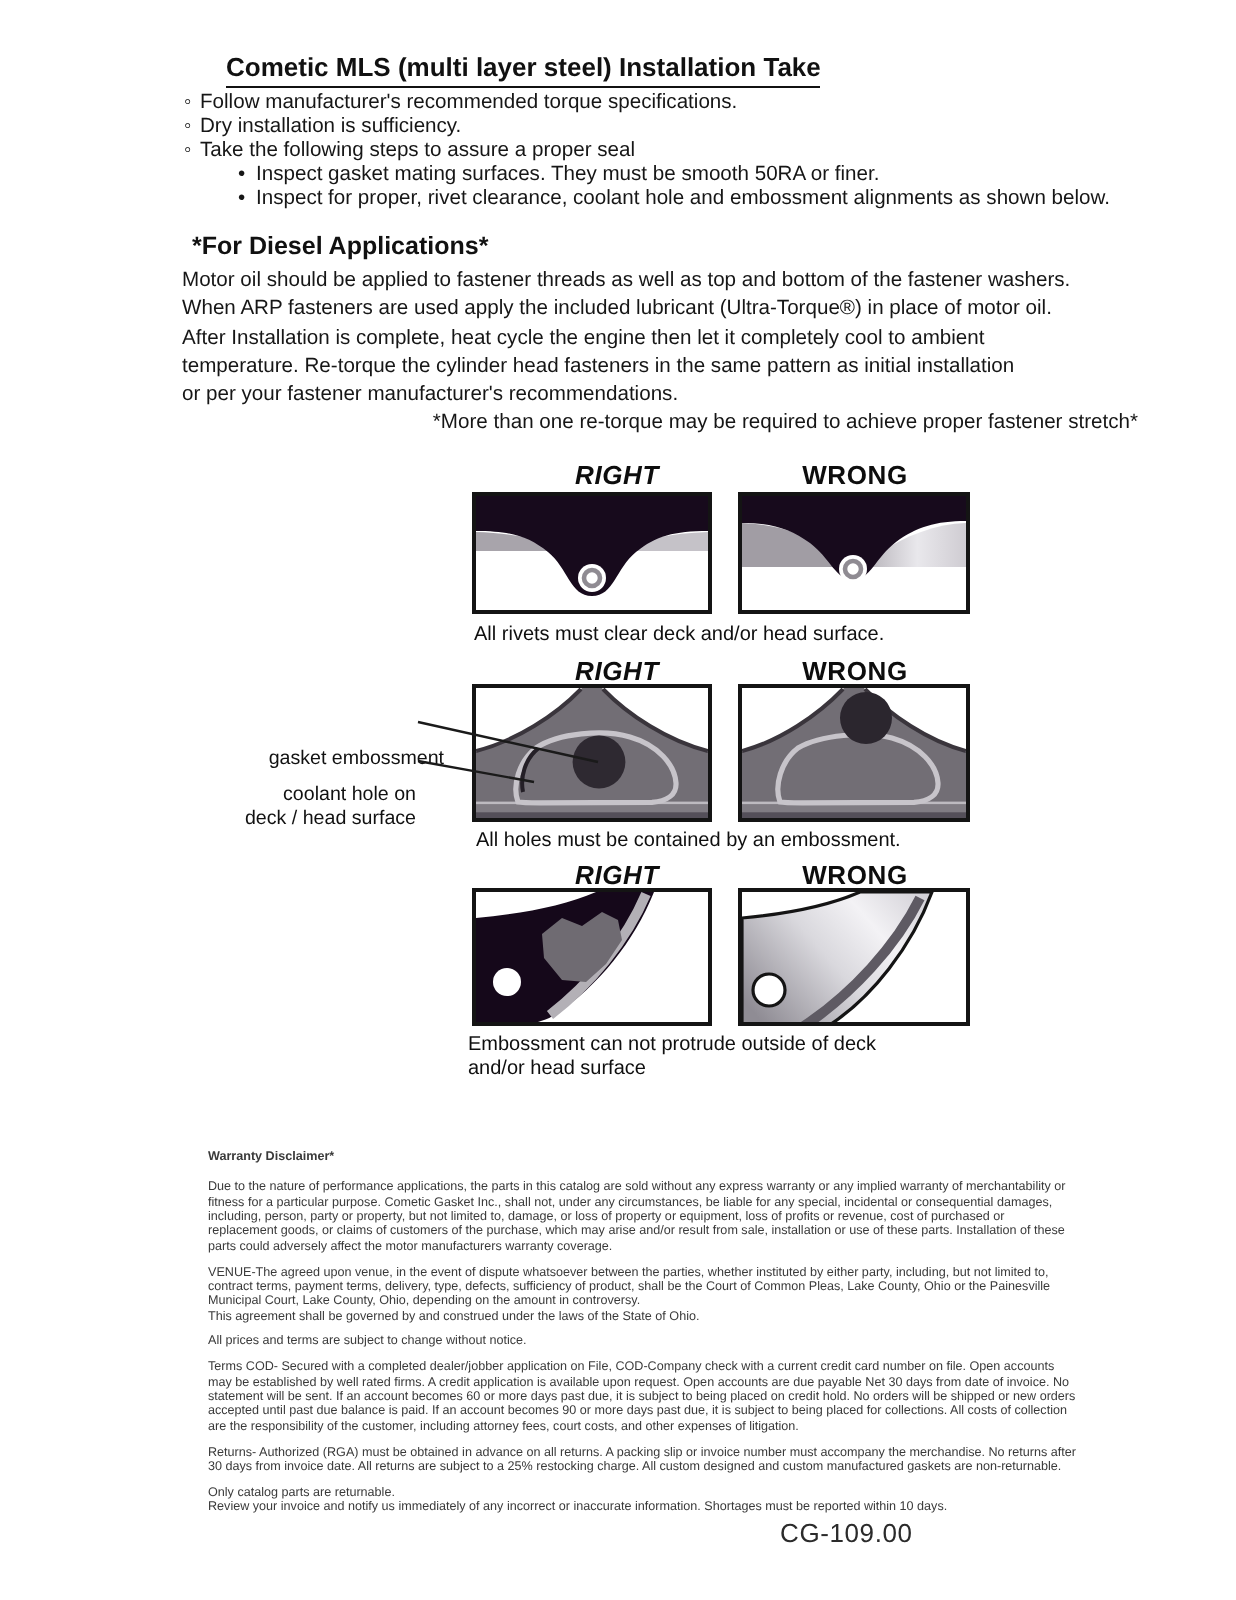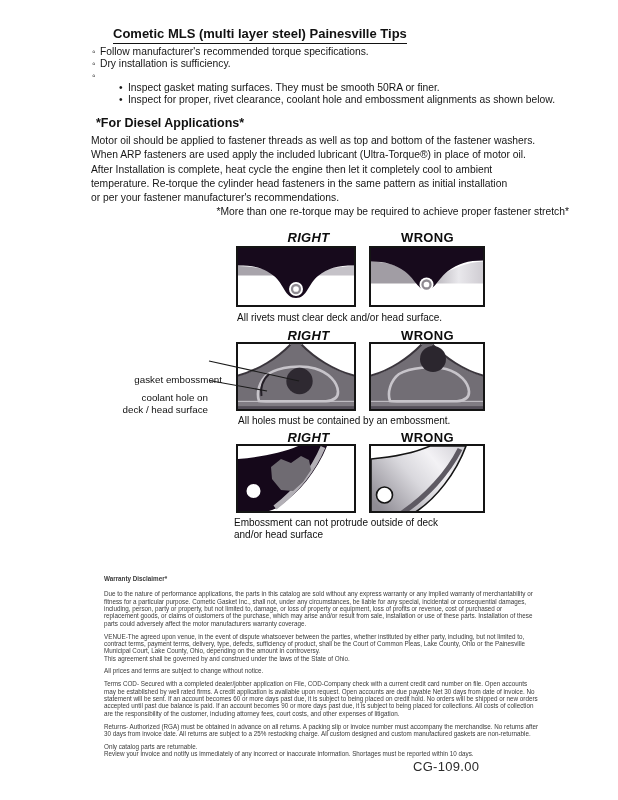--- a/index.html
+++ b/index.html
@@ -43,40 +43,41 @@
   .anno { position:absolute; text-align:right; font-size:9.8px; line-height:11.6px;
     color:#111; white-space:pre-line; }
   #anno1 { left:100px; top:344px; width:108px;margin-top:48px; }
   #anno2 { left:110px;  top:374px; width:112px; }
   #leaders { position:absolute; left:0; top:0; width:618px; height:800px; pointer-events:none; z-index:5; }
   
   .fine { position:absolute; left:104px; top:575px; width:434px; color:#3a3a3a;
     font-size:6.3px; line-height:7.35px; }
   .fine .fh { font-weight:bold; margin:0 0 8px 0; }
   .fine p { margin:0 0 5.5px 0; white-space:pre-line; }
-  .pcode { position:absolute; left:390px; top:759px; font-size:13px; color:#2b2b2b; letter-spacing:0.3px;margin-left:23px; }
+  .pcode { position:absolute; left:390px; top:759px; font-size:13px; color:#2b2b2b; letter-spacing:0.3px; }
 </style>
 </head>
 <body>
 
 <div class="page">
 
-  <div class="title">Cometic MLS (multi layer steel) Painesville Tips</div>
+  <div class="title">Cometic MLS (multi layer steel) Installation Take</div>
 
   <ul class="bullets">
     <li class="lv1">
         <span class="g">◦</span>
         <span>Follow manufacturer's recommended torque specifications.</span>
       </li>
     <li class="lv1">
         <span class="g">◦</span>
         <span>Dry installation is sufficiency.</span>
       </li>
     <li class="lv1">
         <span class="g">◦</span>
+        <span>Take the following steps to assure a proper seal</span>
       </li>
     <li class="lv2">
         <span class="g">•</span>
         <span>Inspect gasket mating surfaces.  They must be smooth 50RA or finer.</span>
       </li>
     <li class="lv2">
         <span class="g">•</span>
         <span>Inspect for proper, rivet clearance, coolant hole and embossment alignments as shown below.</span>
       </li>
   </ul>

